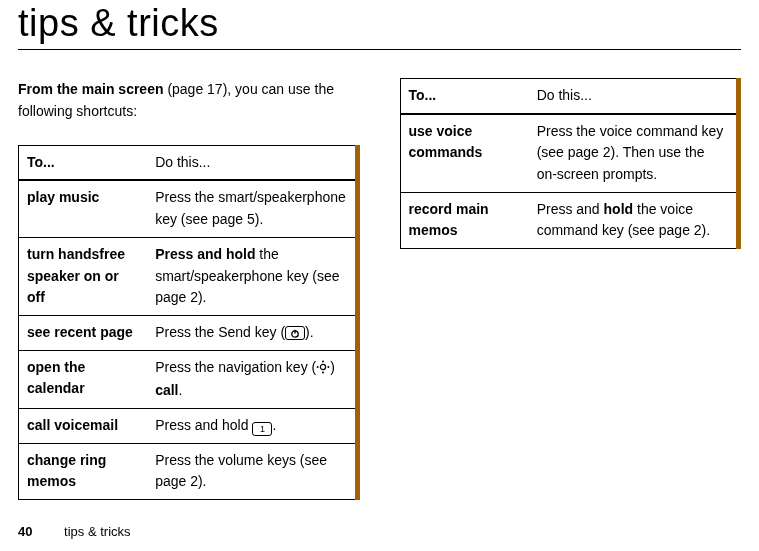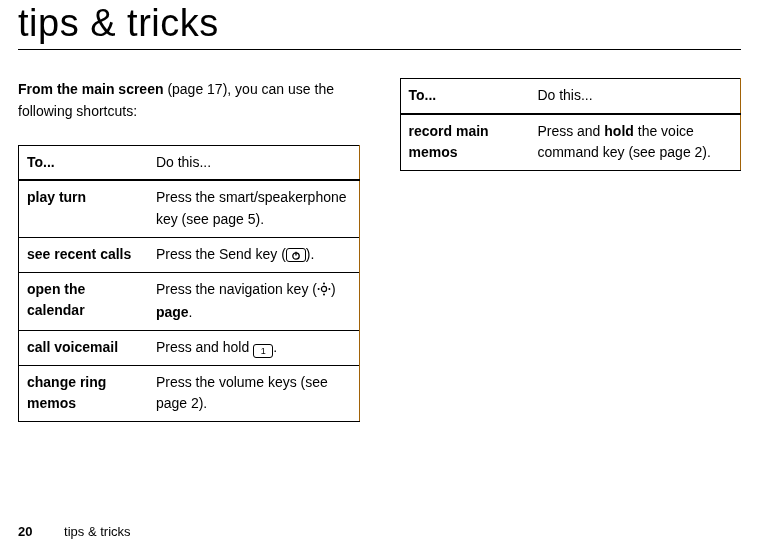--- a/index.html
+++ b/index.html
@@ -61,21 +61,21 @@
     }
     table.tips tbody tr:last-child td {
       border-bottom: 1px solid #000;
     }
     table.tips th:first-child, table.tips td:first-child {
       border-left: 1px solid #000;
       width: 38%;
       font-weight: bold;
     }
     table.tips th:last-child, table.tips td:last-child {
-      border-right: 1px solid #a16207;
+      border-right: 5px solid #a16207;
       font-weight: normal;
       margin-top: 28px;
     }
     table.tips thead th { font-weight: bold; }
     table.tips td.do b { font-weight: bold; text-align: right; }
     .footer {
       position: absolute;
       bottom: 12px;
       left: 18px;
       font-size: 13px;
@@ -112,41 +112,45 @@
     </p>
     <table class="tips">
       <thead>
         <tr>
           <th>To...</th>
           <th>Do this...</th>
         </tr>
       </thead>
       <tbody id="left-body">
           <tr>
-            <td>play turn</td>
+            <td>play music</td>
             <td class="do">Press the smart/speakerphone key (see page 5).</td>
           </tr>
           <tr>
-            <td>see recent calls</td>
+            <td>turn handsfree speaker on or off</td>
+            <td class="do"><b>Press and hold</b> the smart/speakerphone key (see page 2).</td>
+          </tr>
+          <tr>
+            <td>see recent page</td>
             <td class="do">Press the Send key (<span class="icon-box">
                 <svg width="10" height="10" viewBox="0 0 10 10">
                   <circle cx="5" cy="5" r="3.2" fill="none" stroke="#000" stroke-width="1.3"></circle>
                   <line x1="5" y1="0.8" x2="5" y2="4.5" stroke="#000" stroke-width="1.3"></line>
                 </svg>
               </span>).</td>
           </tr>
           <tr>
             <td>open the calendar</td>
             <td class="do">Press the navigation key (<span class="nav-icon"><svg width="14" height="14" viewBox="0 0 14 14">
                   <circle cx="7" cy="7" r="2.6" fill="none" stroke="#000" stroke-width="1.2"></circle>
                   <circle cx="7" cy="1.6" r="1" fill="#000"></circle>
                   <circle cx="7" cy="12.4" r="1" fill="#000"></circle>
                   <circle cx="1.6" cy="7" r="1" fill="#000"></circle>
                   <circle cx="12.4" cy="7" r="1" fill="#000"></circle>
-                </svg></span>) <b>page</b>.</td>
+                </svg></span>) <b>call</b>.</td>
           </tr>
           <tr>
             <td>call voicemail</td>
             <td class="do">Press and hold <span class="icon-box">1</span>.</td>
           </tr>
           <tr>
             <td>change ring memos</td>
             <td class="do">Press the volume keys (see page 2).</td>
           </tr>
         </tbody>
@@ -155,24 +159,28 @@
   <div class="col">
     <table class="tips">
       <thead>
         <tr>
           <th>To...</th>
           <th>Do this...</th>
         </tr>
       </thead>
       <tbody id="right-body">
           <tr>
+            <td>use voice commands</td>
+            <td class="do">Press the voice command key (see page 2). Then use the on-screen prompts.</td>
+          </tr>
+          <tr>
             <td>record main memos</td>
             <td class="do">Press and <b>hold</b> the voice command key (see page 2).</td>
           </tr>
         </tbody>
     </table>
   </div>
 </div>
 
 <div class="footer">
-  <span class="pgnum">20</span>
+  <span class="pgnum">40</span>
   <span>tips &amp; tricks</span>
 </div>
 
 </body></html>

